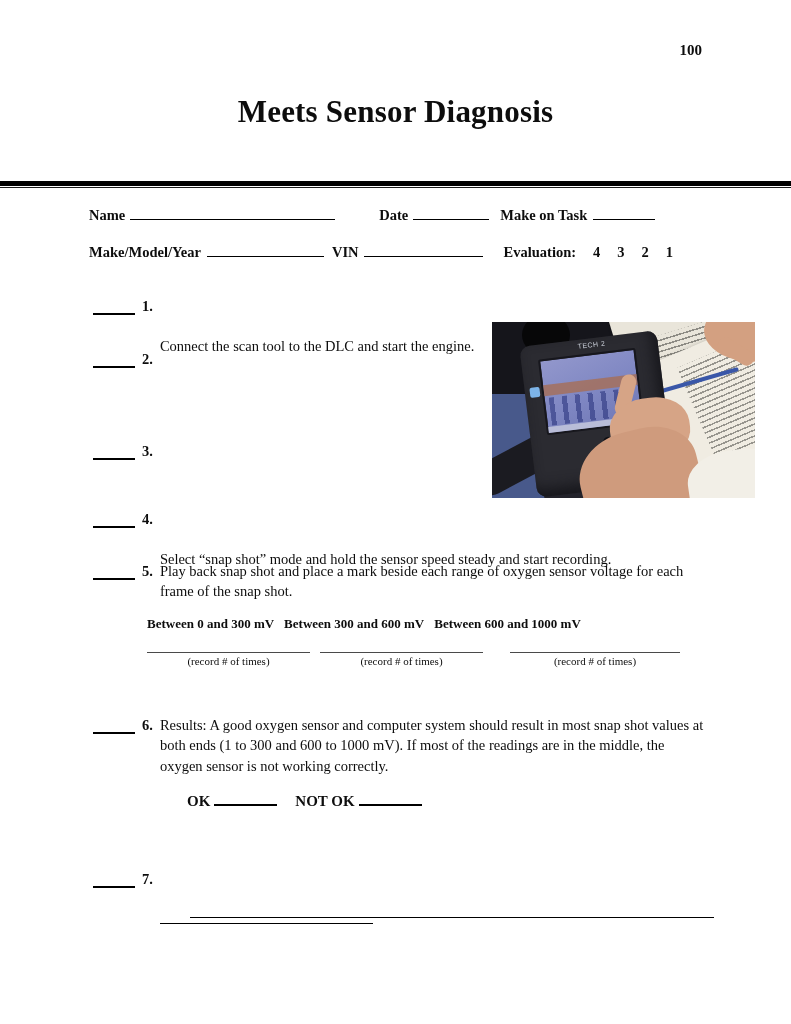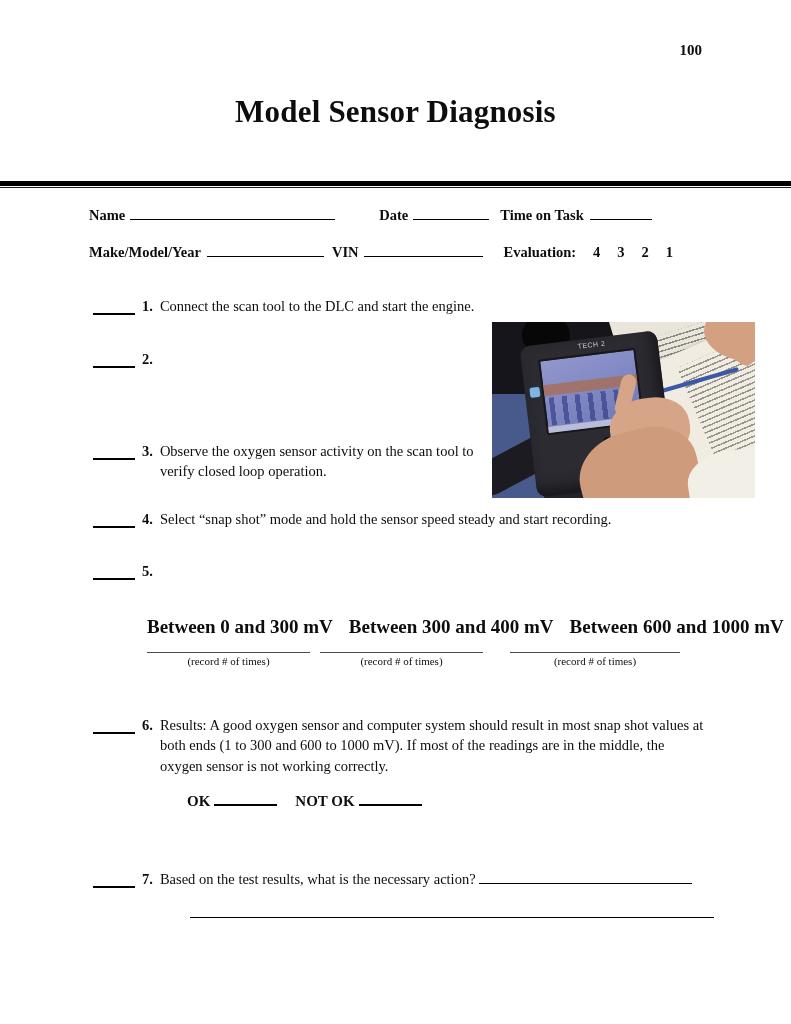--- a/index.html
+++ b/index.html
@@ -35,28 +35,28 @@
   .vin-line{width:119px;margin-left:5px;margin-right:21px;}
   .eval-num{font-weight:bold;margin-left:17px;}
 
   
   .step{position:absolute;left:93px;display:flex;font-size:14.5px;line-height:1.4;}
   .blank{flex:0 0 42px;height:14px;border-bottom:2px solid #000;align-self:flex-start;
          margin-top:3px;margin-right:7px;}
   .num{font-weight:bold;margin-right:7px;}
   .step .text{width:545px;}
   .step .text.narrow{width:320px;}
-  .step .text.auto{width:auto;white-space:nowrap;}
+  .step .text.auto{width:auto;white-space:nowrap;margin-top:40px;}
   .s1{top:296px;} .s2{top:349px;} .s3{top:441px;} .s4{top:509px;}
   .s5{top:561px;} .s6{top:715px;} .s7{top:869px;}
   .fill-line{display:inline-block;width:213px;height:13px;border-bottom:1.5px solid #000;}
 
   
-  .volt-headers{position:absolute;top:616px;left:147px;display:flex;gap:16px;
-                font-size:19px;font-weight:bold;white-space:nowrap;}
+  .volt-headers{position:absolute;top:616px;left:147px;display:flex;gap:10px;
+                font-size:13px;font-weight:bold;white-space:nowrap;}
   .rec-row{position:absolute;top:652px;left:147px;display:flex;font-size:11px;}
   .rec{display:flex;flex-direction:column;align-items:center;}
   .rec1{width:163px;margin-right:10px;}
   .rec2{width:163px;margin-right:27px;}
   .rec3{width:170px;}
   .rec-line{width:100%;border-top:1.5px solid #4a4a4a;}
   .rec-caption{margin-top:2px;}
 
   
   .ok-row{position:absolute;top:791px;left:187px;font-size:15px;white-space:nowrap;}
@@ -117,64 +117,64 @@
   .ph-sleeve{left:196px;top:128px;width:95px;height:65px;background:#f2efe7;
              border-radius:45% 40% 0 0;transform:rotate(-8deg);}
 </style>
 </head>
 <body>
 
 <div class="page">
 
   <div class="page-number">100</div>
 
-  <h1 class="title">Model Sensor Diagnosis</h1>
+  <h1 class="title">Meets Sensor Diagnosis</h1>
 
 
   <div class="rule"></div>
 
   <div class="form-row row1">
-    <span class="lbl">Name</span><span class="line name-line"></span><span class="lbl">Date</span><span class="line date-line"></span><span class="lbl">Time on Task</span><span class="line time-line"></span>
+    <span class="lbl">Name</span><span class="line name-line"></span><span class="lbl">Date</span><span class="line date-line"></span><span class="lbl">Make on Task</span><span class="line time-line"></span>
   </div>
 
   <div class="form-row row2">
     <span class="lbl">Make/Model/Year</span><span class="line mmy-line"></span><span class="lbl">VIN</span><span class="line vin-line"></span><span class="lbl">Evaluation:</span><span class="eval-num">4</span><span class="eval-num">3</span><span class="eval-num">2</span><span class="eval-num">1</span>
   </div>
 
   <div class="step s1">
     <span class="blank"></span>
     <span class="num">1.</span>
     <div class="text auto">Connect the scan tool to the DLC and start the engine.</div>
   </div>
 
   <div class="step s2">
     <span class="blank"></span>
     <span class="num">2.</span>
   </div>
 
   <div class="step s3">
     <span class="blank"></span>
     <span class="num">3.</span>
-    <div class="text narrow">Observe the oxygen sensor activity on the scan tool to verify closed loop operation.</div>
   </div>
 
   <div class="step s4">
     <span class="blank"></span>
     <span class="num">4.</span>
     <div class="text auto">Select “snap shot” mode and hold the sensor speed steady and start recording.</div>
   </div>
 
   <div class="step s5">
     <span class="blank"></span>
     <span class="num">5.</span>
+    <div class="text">Play back snap shot and place a mark beside each range of oxygen sensor voltage for each frame of the snap shot.</div>
   </div>
 
   <div class="volt-headers">
     <span>Between 0 and 300 mV</span>
-    <span>Between 300 and 400 mV</span>
+    <span>Between 300 and 600 mV</span>
     <span>Between 600 and 1000 mV</span>
   </div>
 
   <div class="rec-row">
     <div class="rec rec1">
       <div class="rec-line"></div>
       <div class="rec-caption">(record # of times)</div>
     </div>
     <div class="rec rec2">
       <div class="rec-line"></div>
@@ -192,21 +192,21 @@
     <div class="text">Results:  A good oxygen sensor and computer system should result in most snap shot values at both ends (1 to 300 and 600 to 1000 mV).  If most of the readings are in the middle, the oxygen sensor is not working correctly.</div>
   </div>
 
   <div class="ok-row">
     <span class="lbl">OK</span><span class="line ok-line"></span><span class="lbl notok-gap">NOT OK</span><span class="line ok-line"></span>
   </div>
 
   <div class="step s7">
     <span class="blank"></span>
     <span class="num">7.</span>
-    <div class="text auto"><span>Based on the test results, what is the necessary action?</span> <span class="fill-line"></span></div>
+    <div class="text auto"> <span class="fill-line"></span></div>
   </div>
 
   <div class="answer-line2"></div>
 
   <div class="photo">
     <div class="ph-navy"></div>
     <div class="ph-top-dark"></div>
     <div class="ph-knob"></div>
     <div class="ph-carpet"></div>
     <div class="ph-handle"></div>

